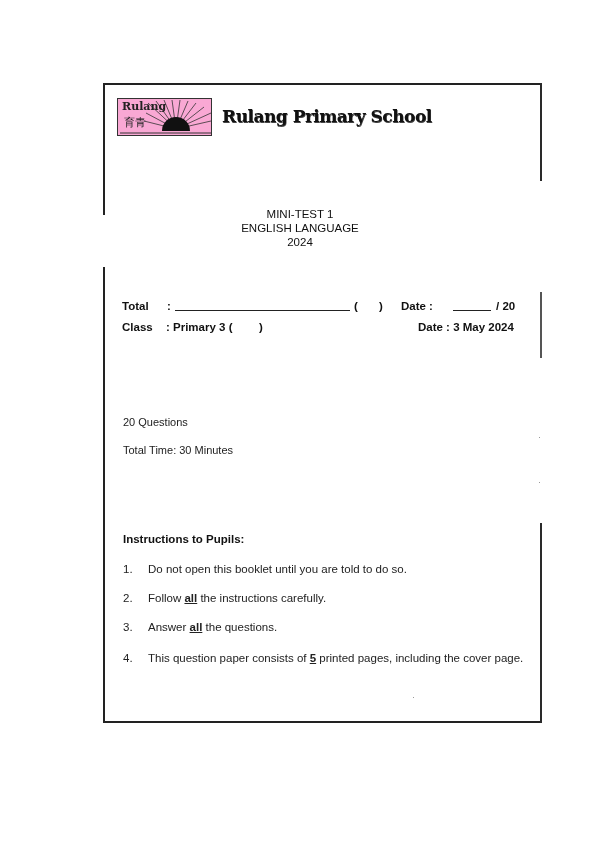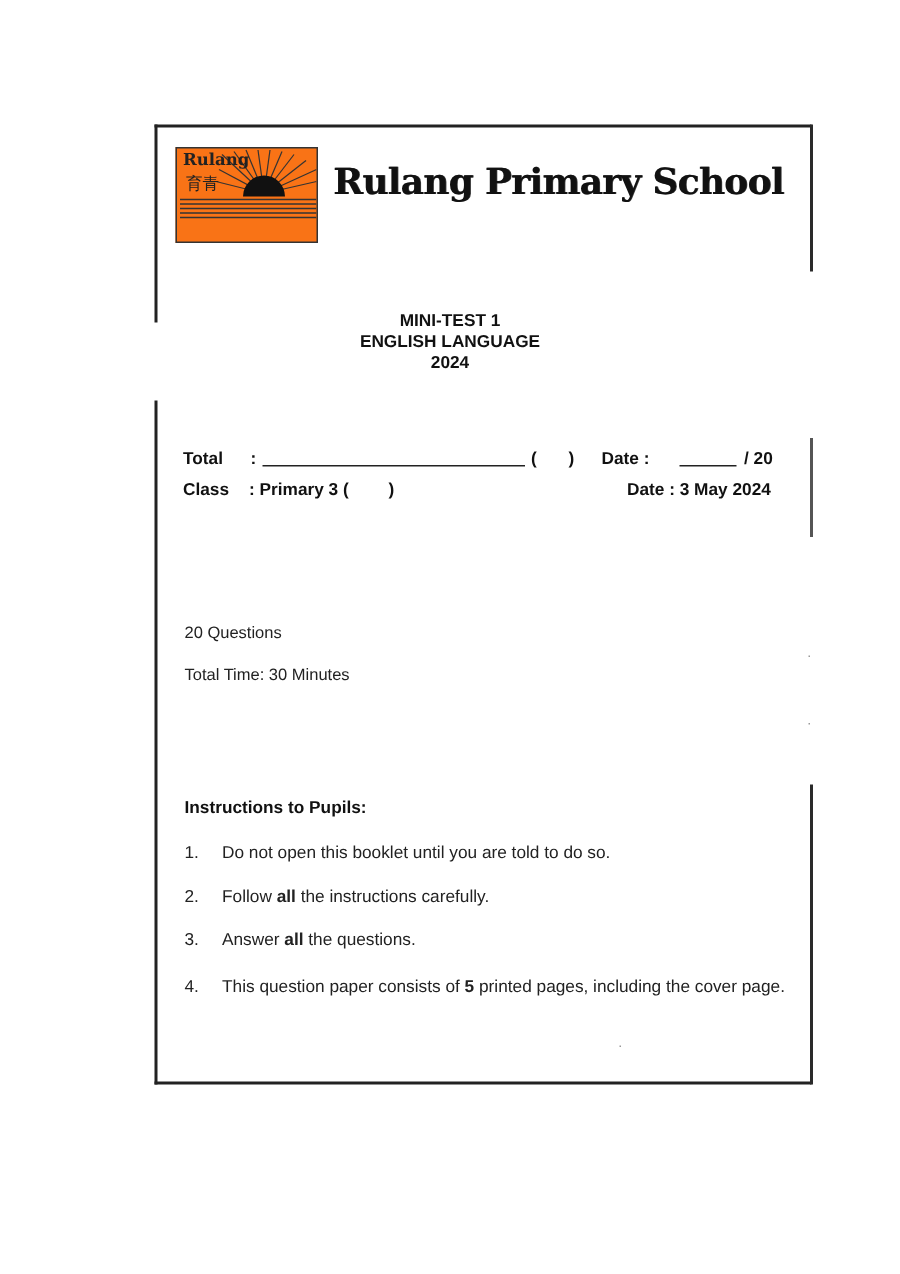--- a/index.html
+++ b/index.html
@@ -7,42 +7,42 @@
          font-family: "Liberation Sans", sans-serif; color: #1a1a1a; }
 
   .frame { position: absolute; left: 103px; top: 83px; width: 438px; height: 640px;
            border-top: 2px solid #222; border-bottom: 2.5px solid #222;
            border-left: 2px solid #222; border-right: 0; box-sizing: border-box; }
   
   .rseg { position: absolute; width: 2px; background: #2a2a2a; }
   .lseg-gap { position: absolute; left: 101px; width: 5px; background: #fff; }
 
   .header { position: absolute; left: 117px; top: 98px; width: 415px; height: 52px; }
-  .logo { position: absolute; left: 0; top: 0; width: 95px; height: 64px;
-          border: 1px solid #333; box-sizing: border-box; overflow: hidden; background: #f97316; }
+  .logo { position: absolute; left: 0; top: 0; width: 95px; height: 38px;
+          border: 1px solid #333; box-sizing: border-box; overflow: hidden; background: #f9a8d4; }
   .logo-text { position: absolute; left: 4px; top: 1px; font-family: "DejaVu Serif", serif;
                font-size: 11px; font-weight: bold; color: #222; letter-spacing: 0px; }
   .logo-cn { position: absolute; left: 6px; top: 16px; font-size: 11px; color: #222; }
   .logo svg { position: absolute; left: 0; top: 0; }
   .school-name { position: absolute; left: 105px; top: 8px; font-family: "DejaVu Serif", serif;
-                 font-weight: bold; font-size: 24px; color: #111; letter-spacing: -0.5px;
+                 font-weight: bold; font-size: 17px; color: #111; letter-spacing: -0.5px;
                  white-space: nowrap; text-shadow: 0.5px 0.5px 0 #444; }
 
   .title-block { position: absolute; left: 0; width: 600px; top: 207px; text-align: center;
-                 font-weight: bold; font-size: 11.5px; line-height: 14px; color: #111; }
+                 font-weight: normal; font-size: 11.5px; line-height: 14px; color: #111; }
 
   .row { position: absolute; font-size: 11.5px; font-weight: bold; color: #111; white-space: nowrap; }
   .blank { display: inline-block; border-bottom: 1px solid #222; vertical-align: baseline; height: 10px; }
 
   .plain { position: absolute; font-size: 11px; color: #222; white-space: nowrap; }
   .instr-head { position: absolute; left: 123px; top: 533px; font-size: 11.5px; font-weight: bold; color: #111; }
   .item { position: absolute; left: 123px; font-size: 11.5px; color: #222; width: 410px; line-height: 15px; }
   .item .num { position: absolute; left: 0; top: 0; }
   .item .txt { position: absolute; left: 25px; top: 0; width: 385px; }
-  .u { font-weight: bold; }
+  .u { font-weight: bold; text-decoration: underline; }
   .speck { position: absolute; width: 1px; height: 1px; background: #999; }
 </style>
 </head>
 <body>
 
 <div class="frame"></div>
 
 <div class="rseg" style="left:540px;top:83px;height:98px;"></div>
 <div class="rseg" style="left:540px;top:292px;height:66px;width:1.5px;background:#555;"></div>
 <div class="rseg" style="left:540px;top:523px;height:200px;"></div>

